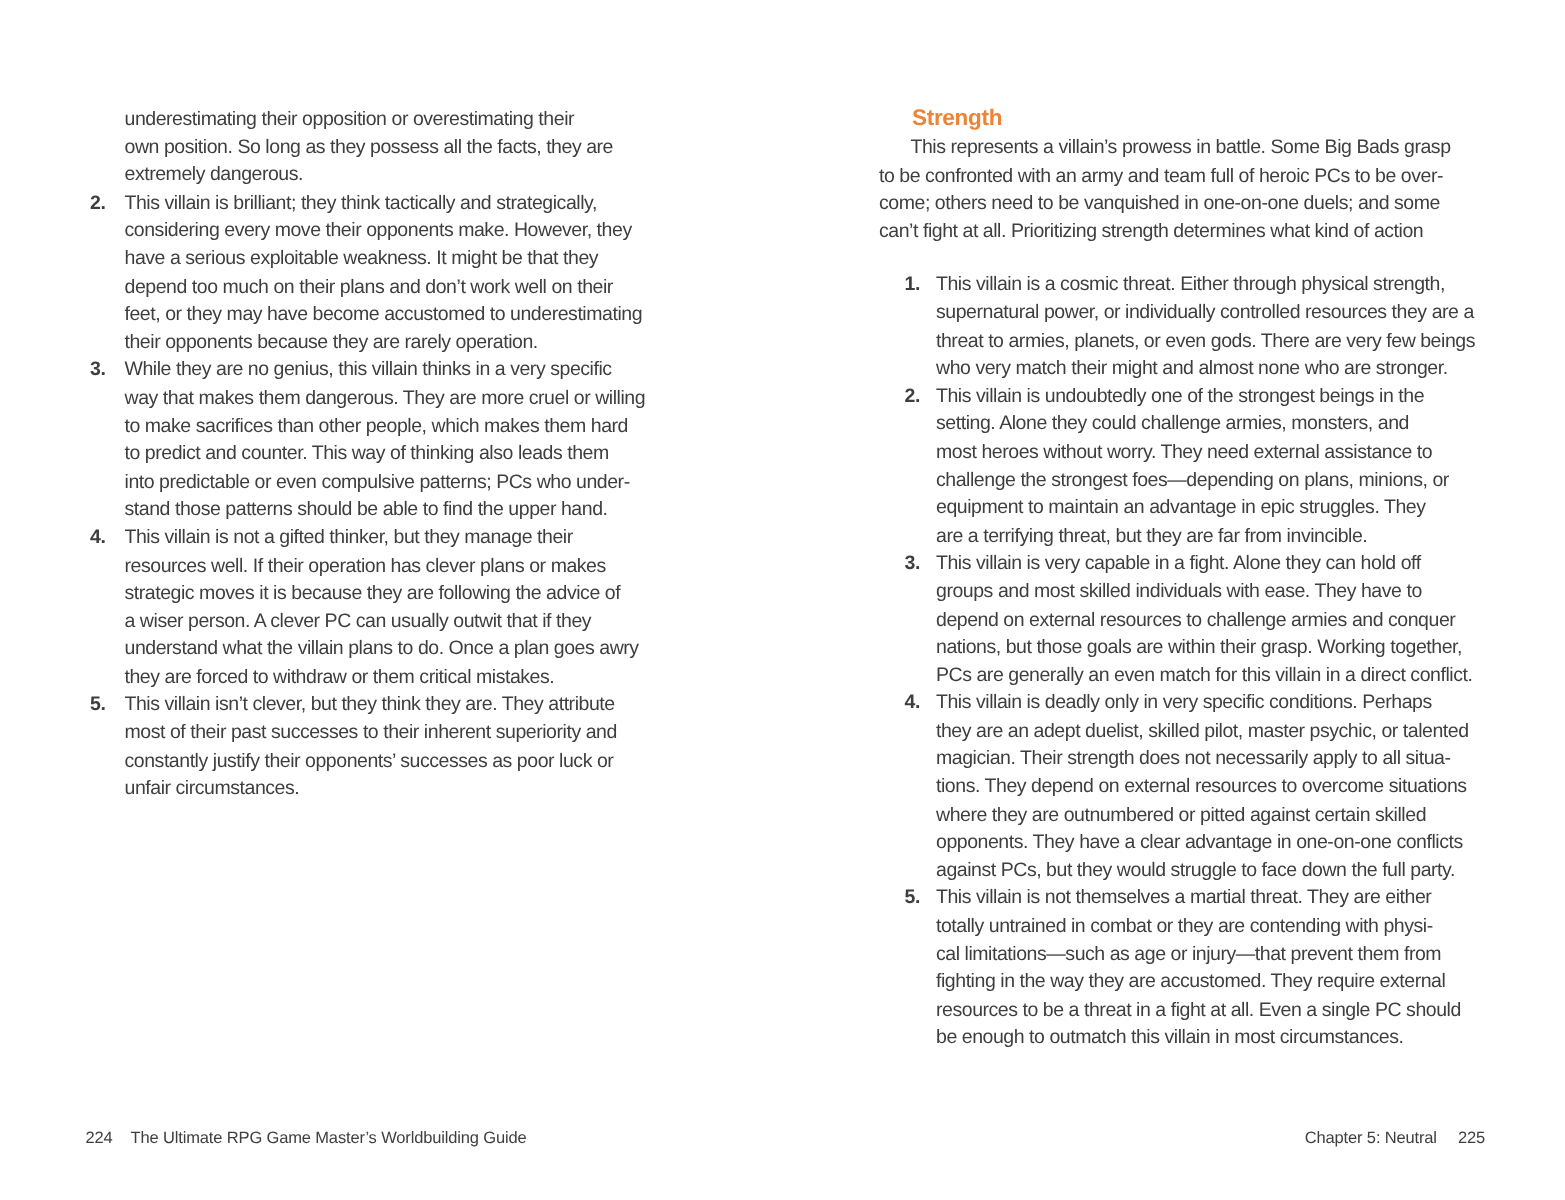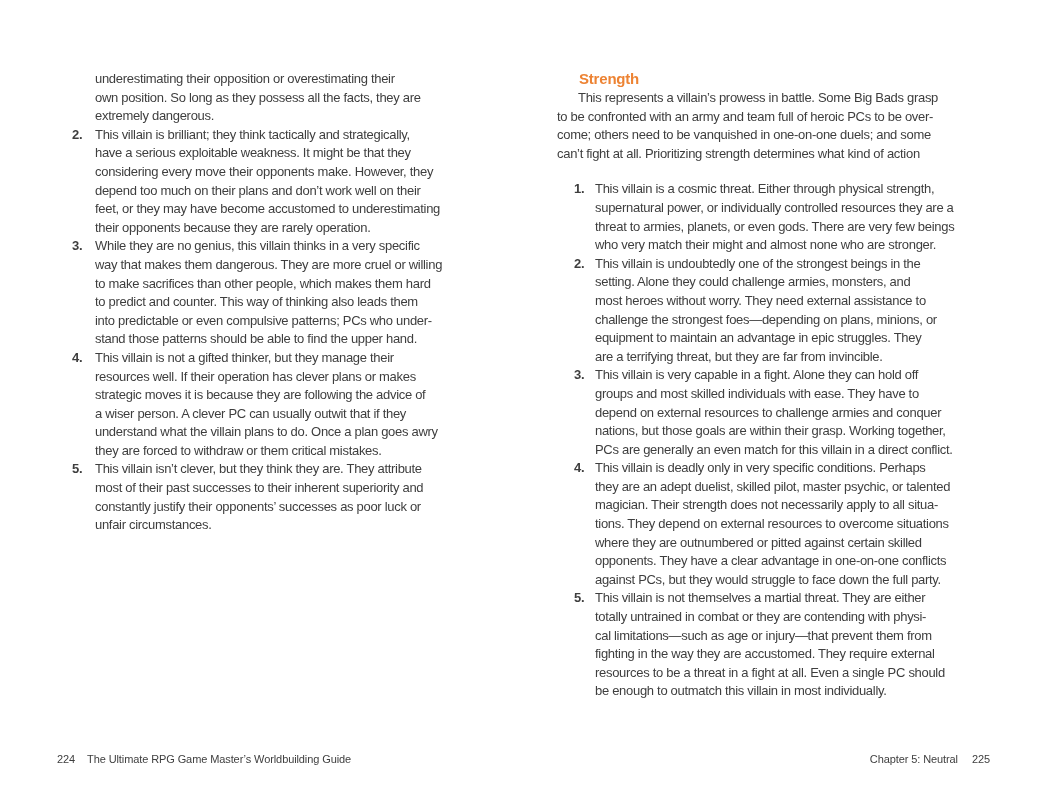--- a/index.html
+++ b/index.html
@@ -14,26 +14,26 @@
     overflow: hidden;
     font-family: "Liberation Sans", "DejaVu Sans", sans-serif;
     color: #3e3e3e;
     font-size: 13px;
     letter-spacing: -0.3px;
   }
   .col {
     position: absolute;
   }
   .col-left {
-    left: 72px;
+    left: 60px;
     top: 70px;
     width: 400px;
   }
   .col-right {
-    left: 557px;
+    left: 586px;
     top: 69px;
     width: 400px;
   }
   .line {
     white-space: nowrap;
     line-height: 18.6px;
     height: 18.6px;
   }
   .para-hang {
     padding-left: 23px;
@@ -93,22 +93,22 @@
   <div class="para-hang" id="left-continued">
       <div class="line">underestimating their opposition or overestimating their</div>
       <div class="line">own position. So long as they possess all the facts, they are</div>
       <div class="line">extremely dangerous.</div>
     </div>
   <div class="vlist left-list" id="left-list">
       <div class="list-item">
         <div class="item-number">2.</div>
         <div class="item-lines">
           <div class="line">This villain is brilliant; they think tactically and strategically,</div>
+          <div class="line">considering every move their opponents make. However, they</div>
           <div class="line">have a serious exploitable weakness. It might be that they</div>
-          <div class="line">considering every move their opponents make. However, they</div>
           <div class="line">depend too much on their plans and don’t work well on their</div>
           <div class="line">feet, or they may have become accustomed to underestimating</div>
           <div class="line">their opponents because they are rarely operation.</div>
         </div>
       </div>
       <div class="list-item">
         <div class="item-number">3.</div>
         <div class="item-lines">
           <div class="line">While they are no genius, this villain thinks in a very specific</div>
           <div class="line">way that makes them dangerous. They are more cruel or willing</div>
@@ -197,21 +197,21 @@
         </div>
       </div>
       <div class="list-item">
         <div class="item-number">5.</div>
         <div class="item-lines">
           <div class="line">This villain is not themselves a martial threat. They are either</div>
           <div class="line">totally untrained in combat or they are contending with physi-</div>
           <div class="line">cal limitations—such as age or injury—that prevent them from</div>
           <div class="line">fighting in the way they are accustomed. They require external</div>
           <div class="line">resources to be a threat in a fight at all. Even a single PC should</div>
-          <div class="line">be enough to outmatch this villain in most individually.</div>
+          <div class="line">be enough to outmatch this villain in most circumstances.</div>
         </div>
       </div>
     </div>
 </div>
 <div class="footer footer-right">
   <span>Chapter 5: Neutral</span>
   <span>225</span>
 </div>
 
 </body></html>

